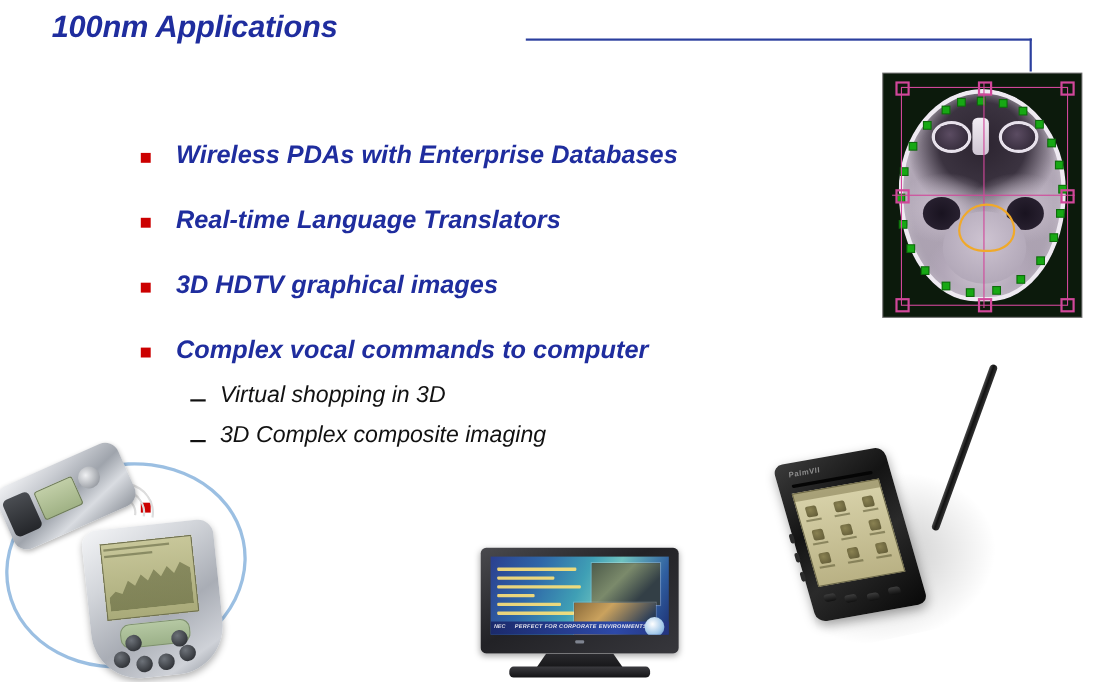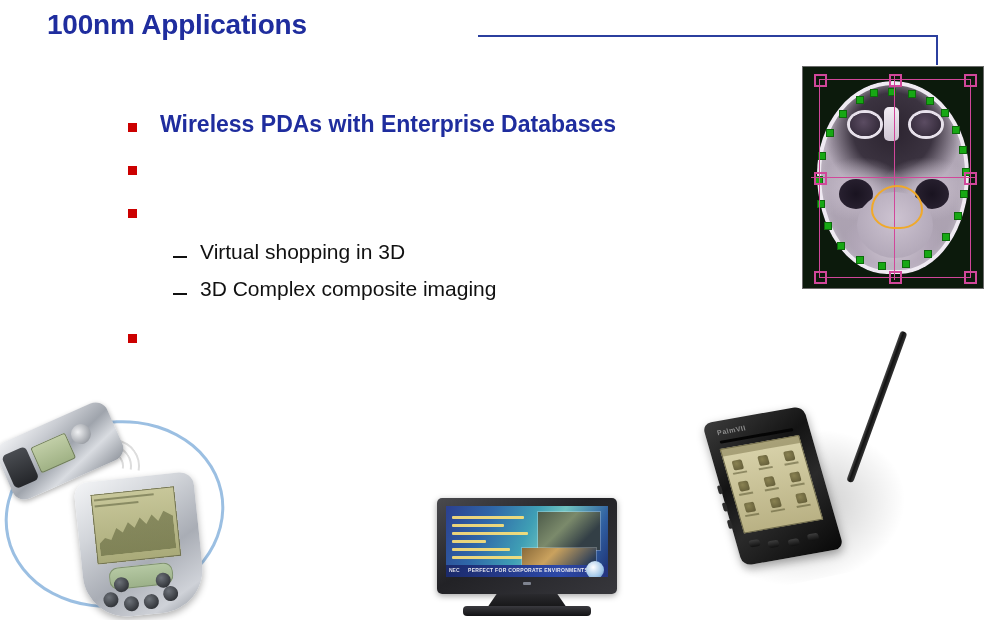--- a/index.html
+++ b/index.html
@@ -1,37 +1,37 @@
 <!DOCTYPE html>
 <html><head>
 <meta charset="utf-8">
 <style>
   html,body{margin:0;padding:0;background:#ffffff;}
   body{
     width:995px;height:620px;position:relative;overflow:hidden;
     font-family:"Liberation Sans","DejaVu Sans",sans-serif;
     -webkit-font-smoothing:antialiased;
   }
-  .slide{position:absolute;inset:0;background:#fff;}
+  .slide{position:absolute;inset:0;background:#fff;font-style:italic;}
 
   
   #slide-title{
     position:absolute;left:47px;top:9px;
     font-size:28px;font-weight:bold;color:#1f2d9e;
     letter-spacing:-0.2px;white-space:nowrap;
   }
 
   
   #connector{position:absolute;left:478px;top:35px;width:460px;height:30px;}
   #connector .h{position:absolute;left:0;top:0;width:460px;height:2px;background:#2b3f9e;}
   #connector .v{position:absolute;left:458px;top:0;width:2px;height:30px;background:#2b3f9e;}
 
   
   #bullet-list{position:absolute;left:128px;top:111px;width:760px;}
-  .bullet-row{position:relative;height:43px;}
+  .bullet-row{position:relative;height:43px;margin-top:16px;}
   .bullet-row.l1 .marker{
     position:absolute;left:0;top:12px;width:9px;height:9px;background:#cc0000;
   }
   .bullet-row.l1 .btext{
     position:absolute;left:32px;top:0;
     font-size:23px;font-weight:bold;color:#1f2d9e;white-space:nowrap;
   }
   .sub-row{position:relative;height:37px;text-align:center;}
   .sub-row .marker{
     position:absolute;left:45px;top:16px;width:14px;height:2px;background:#111;
@@ -285,26 +285,32 @@
 
   <div id="bullet-list">
 
     <div class="bullet-row l1">
       <span class="marker"></span>
       <span class="btext">Wireless PDAs with Enterprise Databases</span>
     </div>
 
     <div class="bullet-row l1">
       <span class="marker"></span>
+      <span class="btext">Real-time Language Translators</span>
     </div>
 
     <div class="bullet-row l1">
       <span class="marker"></span>
-    </div>
-
+      <span class="btext">3D  HDTV graphical images</span>
+    </div>
+
+    <div class="bullet-row l1">
+      <span class="marker"></span>
+      <span class="btext">Complex vocal commands to computer</span>
+    </div>
 
 
     <div class="sub-row">
       <span class="marker"></span>
       <span class="btext">Virtual shopping in 3D</span>
     </div>
 
 
     <div class="sub-row">
       <span class="marker"></span>

